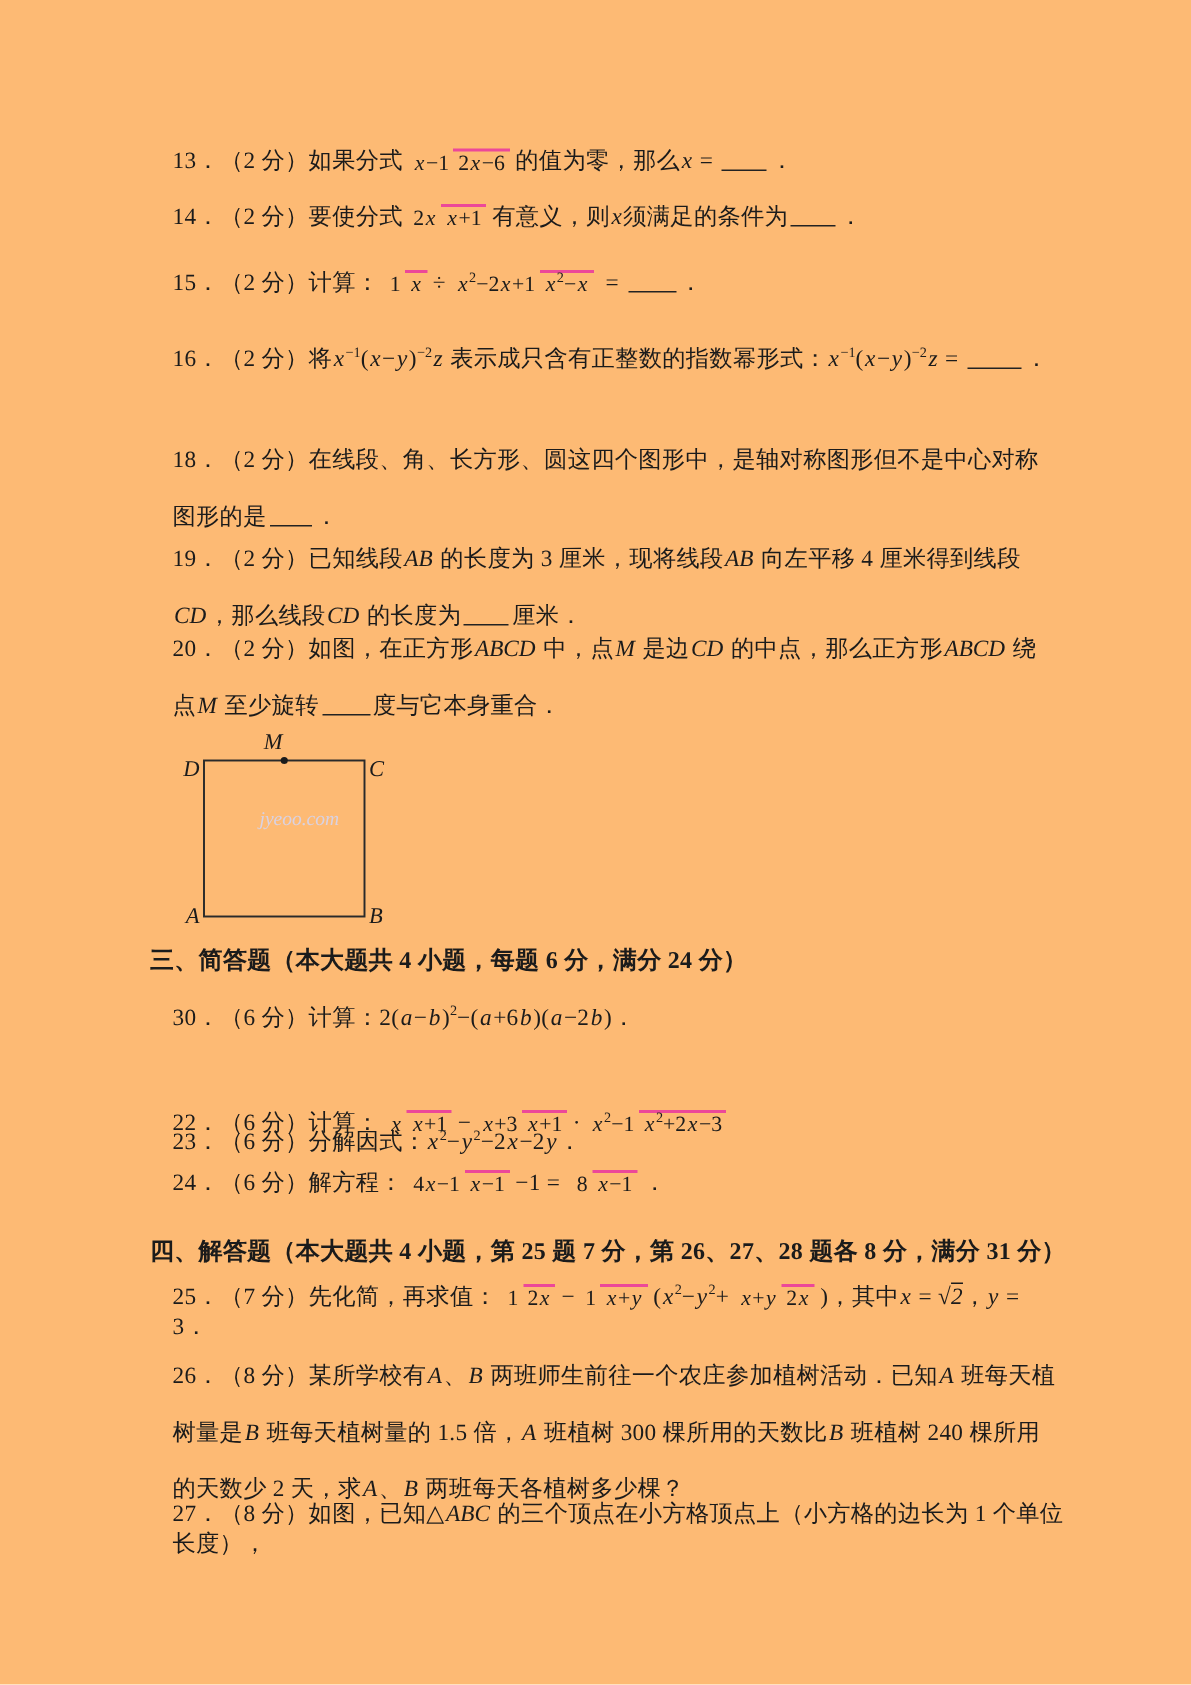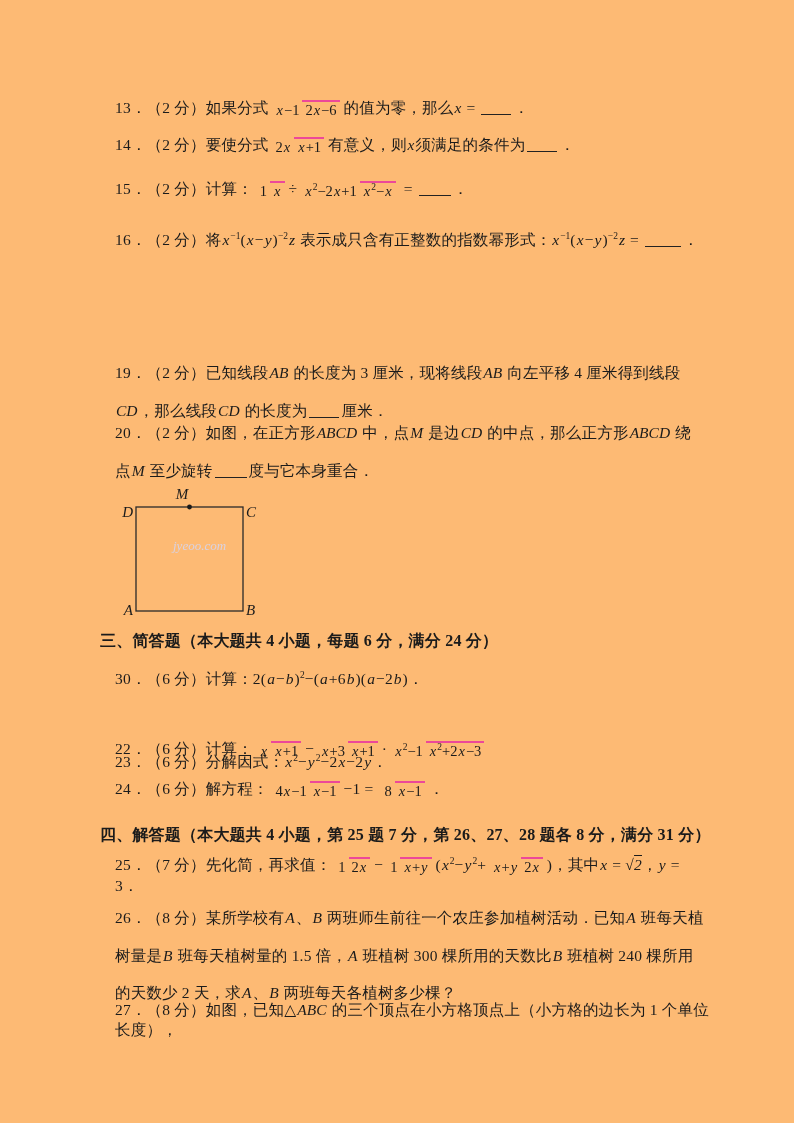--- a/index.html
+++ b/index.html
@@ -56,20 +56,21 @@
           <span class="fn"><span>1</span></span>
           <span class="fd"><i class="v">x</i></span>
         </span><span>÷</span><span class="frac">
           <span class="fn"><i class="v">x</i><sup>2</sup><span>−2</span><i class="v">x</i><span>+1</span></span>
           <span class="fd"><i class="v">x</i><sup>2</sup><span>−</span><i class="v">x</i></span>
         </span><span> = </span><span class="blank" style="width: 32px;"></span><span>．</span></span></div>
 
   <div class="item" style="top:230px"><span>16．</span><span>（2 分）</span><span><span>将</span><i class="v">x</i><sup>−1</sup><span>(</span><i class="v">x</i><span>−</span><i class="v">y</i><span>)</span><sup>−2</sup><i class="v">z</i><span> 表示成只含有正整数的指数幂形式：</span><i class="v">x</i><sup>−1</sup><span>(</span><i class="v">x</i><span>−</span><i class="v">y</i><span>)</span><sup>−2</sup><i class="v">z</i><span> = </span><span class="blank" style="width: 36px;"></span><span>．</span></span></div>
 
 
+  <div class="item wrap2" style="top:288px;width:580px"><span>18．</span><span>（2 分）</span><span><span>在线段、角、长方形、圆这四个图形中，是轴对称图形但不是中心对称图形的是</span><span class="blank" style="width: 28px;"></span><span>．</span></span></div>
 
   <div class="item wrap2" style="top:354px;width:595px"><span>19．</span><span>（2 分）</span><span><span>已知线段</span><i class="v">AB</i><span> 的长度为 3 厘米，现将线段</span><i class="v">AB</i><span> 向左平移 4 厘米得到线段</span><i class="v">CD</i><span>，那么线段</span><i class="v">CD</i><span> 的长度为</span><span class="blank" style="width: 30px;"></span><span>厘米．</span></span></div>
 
   <div class="item wrap2" style="top:414px;width:590px"><span>20．</span><span>（2 分）</span><span><span>如图，在正方形</span><i class="v">ABCD</i><span> 中，点</span><i class="v">M</i><span> 是边</span><i class="v">CD</i><span> 的中点，那么正方形</span><i class="v">ABCD</i><span> 绕点</span><i class="v">M</i><span> 至少旋转</span><span class="blank" style="width: 32px;"></span><span>度与它本身重合．</span></span></div>
 
   <div class="figwrap">
     <svg width="170" height="140" viewBox="0 0 170 140">
       <rect x="33" y="25" width="107" height="104" fill="none" stroke="#2a2a2a" stroke-width="1.3"></rect>
       <text x="70" y="68" class="watermark">jyeoo.com</text>
       <circle cx="86.5" cy="25" r="2.4" fill="#1b1b1b"></circle>

